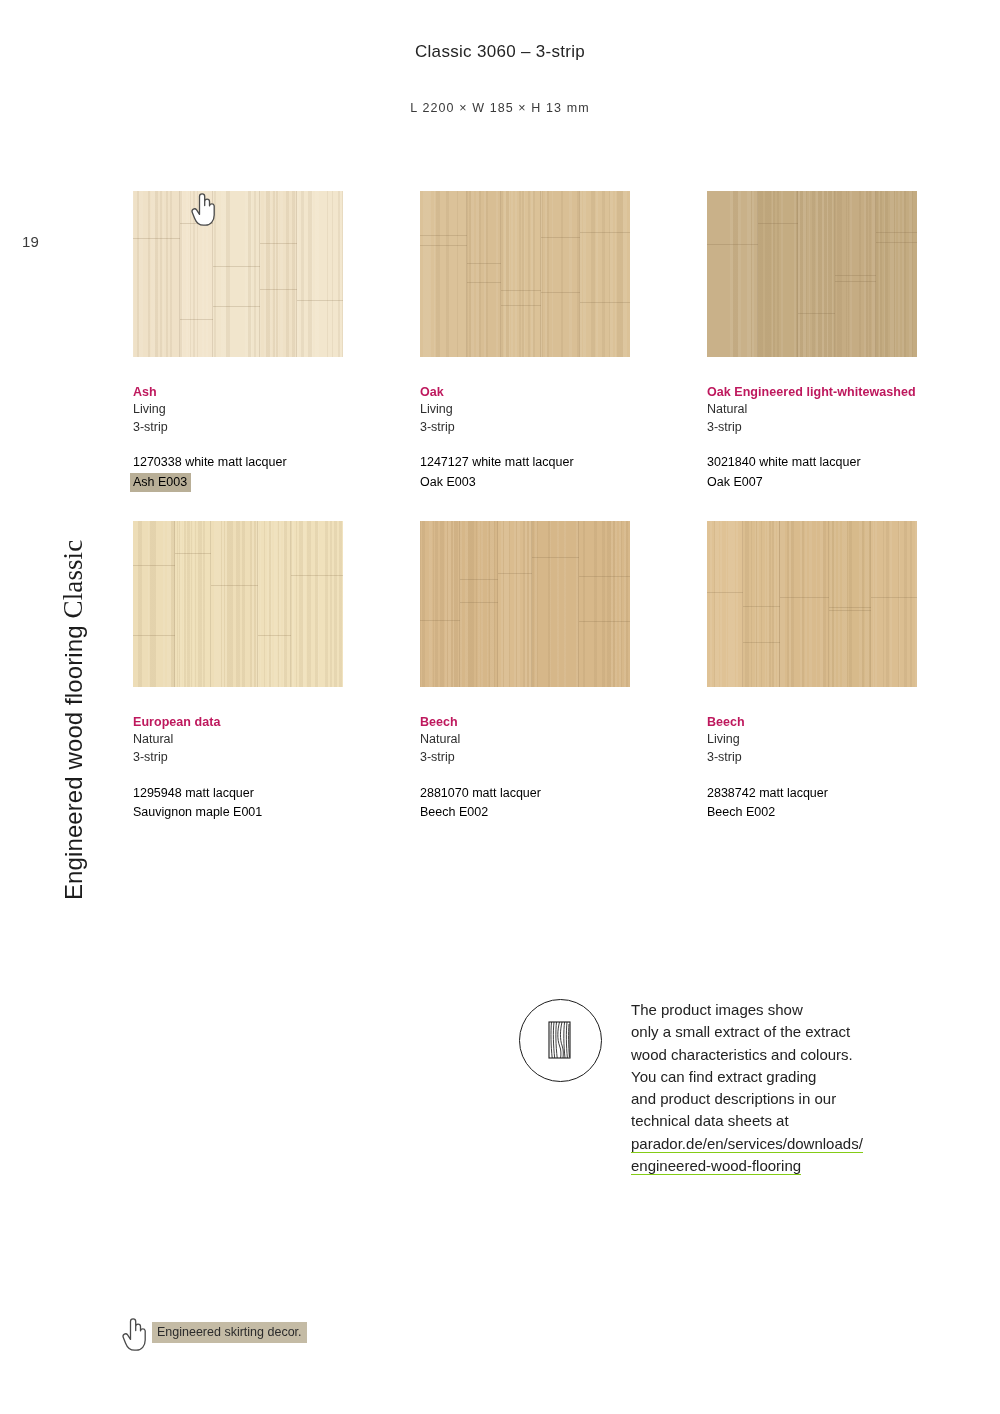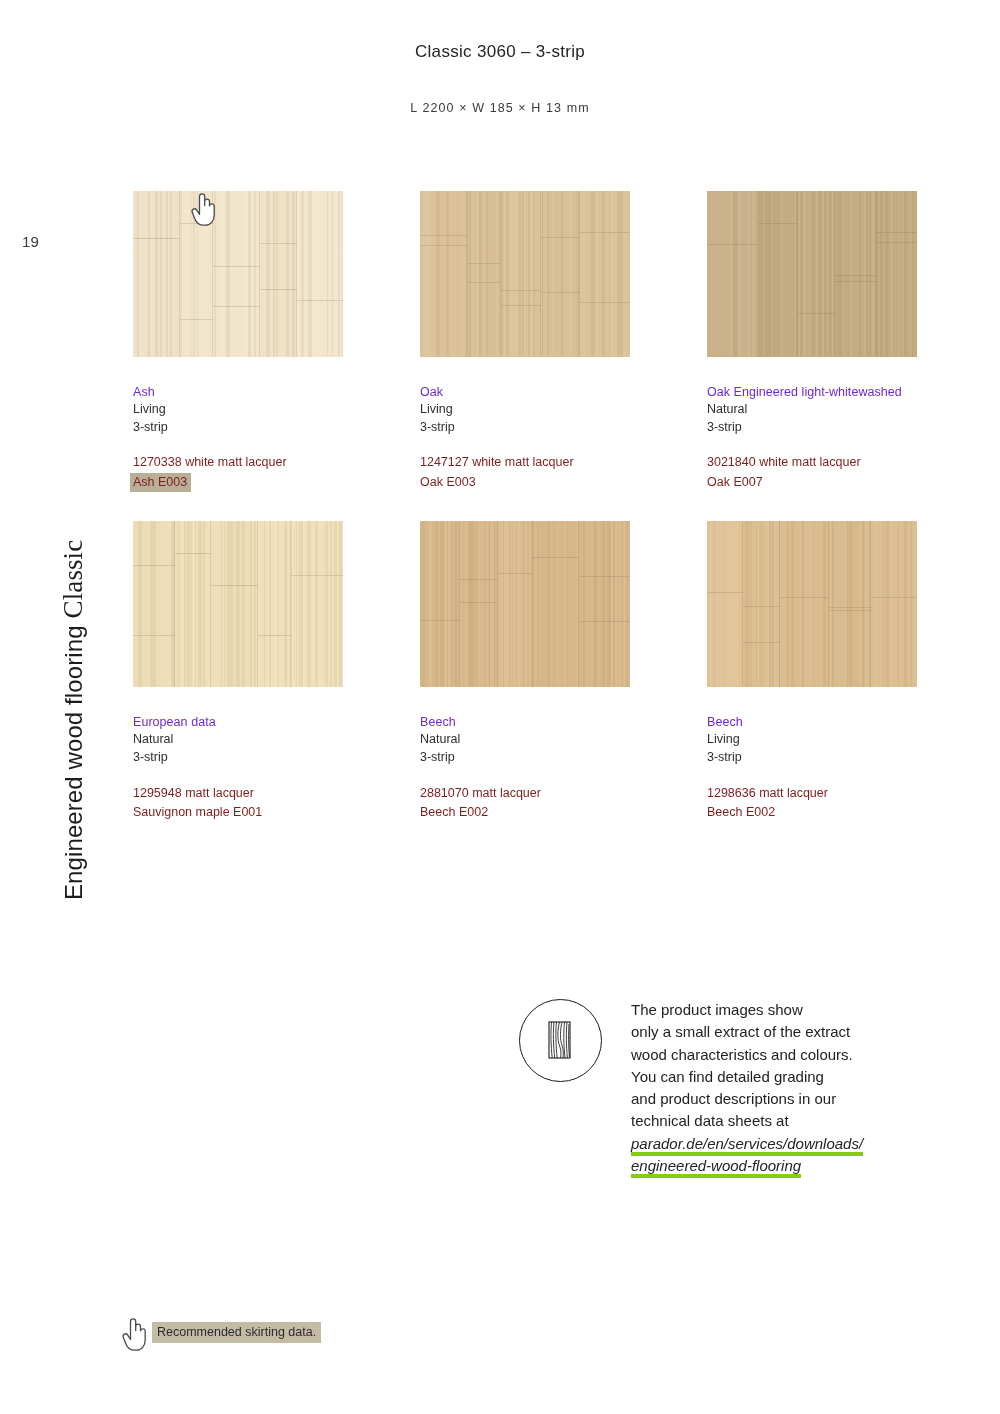--- a/index.html
+++ b/index.html
@@ -104,34 +104,34 @@
   .swatch .vseam {
     position: absolute;
     top: 0; bottom: 0;
     width: 1px;
     background: rgba(120,95,60,.16);
   }
 
   .info { padding-top: 26px; }
   .p-name {
     font-size: 12.5px;
-    font-weight: normal;
-    color: #6d28d9;
+    font-weight: bold;
+    color: #be185d;
     letter-spacing: 0.05px;
     line-height: 18px;
   }
   .p-grade, .p-strip {
     font-size: 12.5px;
     color: #2e2e2e;
     line-height: 17.6px;
   }
   .p-spacer { height: 16px; }
   .p-code, .p-decor {
     font-size: 12.5px;
-    color: #7f1d1d;
+    color: #000000;
     line-height: 17.6px;
     position: relative;
     display: inline-block;
   }
   .p-decor.highlight {
     background: #b9af97;
     padding: 1px 4px 1px 3px;
     margin-left: -3px;
   }
   .cursor-hand {
@@ -160,22 +160,21 @@
   }
   .note-text {
     margin-left: 29px;
     font-size: 15px;
     line-height: 22.3px;
     color: #222;
     max-width: 270px;
   }
   .note-link {
     display: inline;
-    border-bottom: 4px solid #84cc16;
-    font-style: italic;
+    border-bottom: 1px solid #84cc16;
   }
 
   
   .legend {
     position: absolute;
     left: 120px;
     top: 1314px;
     height: 36px;
     display: flex;
     align-items: center;
@@ -454,21 +453,21 @@
               <div class="grainlayer" style="background: linear-gradient(90deg, rgba(0, 0, 0, 0) 0%, rgba(0, 0, 0, 0) 3.8%, rgba(255, 255, 255, 0.13) 3.8%, rgba(255, 255, 255, 0.13) 6%, rgba(0, 0, 0, 0) 6%, rgba(0, 0, 0, 0) 9.1%, rgba(255, 255, 255, 0.13) 9.1%, rgba(255, 255, 255, 0.13) 12.7%, rgba(0, 0, 0, 0) 12.7%, rgba(0, 0, 0, 0) 15.9%, rgba(0, 0, 0, 0) 15.9%, rgba(0, 0, 0, 0) 21.3%, rgba(0, 0, 0, 0) 21.3%, rgba(0, 0, 0, 0) 25.4%, rgba(120, 92, 52, 0.16) 25.4%, rgba(120, 92, 52, 0.16) 28%, rgba(0, 0, 0, 0) 28%, rgba(0, 0, 0, 0) 32.6%, rgba(120, 92, 52, 0.16) 32.6%, rgba(120, 92, 52, 0.16) 38.5%, rgba(0, 0, 0, 0) 38.5%, rgba(0, 0, 0, 0) 40.3%, rgba(255, 255, 255, 0.13) 40.3%, rgba(255, 255, 255, 0.13) 46.2%, rgba(0, 0, 0, 0) 46.2%, rgba(0, 0, 0, 0) 51.9%, rgba(0, 0, 0, 0) 51.9%, rgba(0, 0, 0, 0) 54.7%, rgba(0, 0, 0, 0) 54.7%, rgba(0, 0, 0, 0) 57%, rgba(0, 0, 0, 0) 57%, rgba(0, 0, 0, 0) 58.7%, rgba(120, 92, 52, 0.16) 58.7%, rgba(120, 92, 52, 0.16) 61.2%, rgba(255, 255, 255, 0.13) 61.2%, rgba(255, 255, 255, 0.13) 63.4%, rgba(0, 0, 0, 0) 63.4%, rgba(0, 0, 0, 0) 67.4%, rgba(0, 0, 0, 0) 67.4%, rgba(0, 0, 0, 0) 69.3%, rgba(0, 0, 0, 0) 69.3%, rgba(0, 0, 0, 0) 72.7%, rgba(120, 92, 52, 0.16) 72.7%, rgba(120, 92, 52, 0.16) 78.1%, rgba(0, 0, 0, 0) 78.1%, rgba(0, 0, 0, 0) 84%, rgba(120, 92, 52, 0.16) 84%, rgba(120, 92, 52, 0.16) 87.7%, rgba(120, 92, 52, 0.16) 87.7%, rgba(120, 92, 52, 0.16) 89.9%, rgba(0, 0, 0, 0) 89.9%, rgba(0, 0, 0, 0) 92.2%, rgba(0, 0, 0, 0) 92.2%, rgba(0, 0, 0, 0) 95.6%, rgba(255, 255, 255, 0.13) 95.6%, rgba(255, 255, 255, 0.13) 100%);"></div>
               <div class="seam" style="top: 45.6417%;"></div>
             </div>
           </div>
         </div>
       <div class="info">
         <div class="p-name">Beech</div>
         <div class="p-grade">Living</div>
         <div class="p-strip">3-strip</div>
         <div class="p-spacer"></div>
-        <div class="p-code">1298636 matt lacquer</div>
+        <div class="p-code">2838742 matt lacquer</div>
         <div><span class="p-decor">Beech E002</span></div>
       </div>
     </div>
 
   </div>
 </div>
 
 <div class="note">
   <div class="note-icon">
     <svg width="79" height="79" viewBox="0 0 79 79" style="position:absolute;left:0;top:0;">
@@ -482,28 +481,28 @@
         <path d="M44.6 22 C43.4 31 43.6 45 45 58"></path>
         <path d="M47 22 C46 32 46.2 46 47.4 58"></path>
         <path d="M49 24 C48.3 33 48.5 46 49.4 57"></path>
       </g>
     </svg>
   </div>
   <div class="note-text">
     <span>The product images show</span><br>
     <span>only a small extract of the extract</span><br>
     <span>wood characteristics and colours.</span><br>
-    <span>You can find detailed grading</span><br>
+    <span>You can find extract grading</span><br>
     <span>and product descriptions in our</span><br>
     <span>technical data sheets at</span><br>
     <span class="note-link">parador.de/en/services/downloads/</span><br>
     <span class="note-link">engineered-wood-flooring</span>
   </div>
 </div>
 
 <div class="legend">
   <span class="cursor-hand">
     <svg width="30" height="36" viewBox="0 0 30 36">
       <path d="M10.5 17.5 L10.5 5.5 A2.6 2.6 0 0 1 15.7 5.5 L15.7 14.5 L15.7 10.5 A2.4 2.4 0 0 1 20.5 10.5 L20.5 14.8 A2.4 2.4 0 0 1 25.2 14.8 L25.2 24 C25.2 30 21.5 34.2 16.5 34.2 L14.5 34.2 C10.2 34.2 7.2 31.4 5.6 27.2 L3.2 21.2 A2.5 2.5 0 0 1 7.6 18.9 L10.5 23.4 Z" fill="#ffffff" stroke="#4a4a4a" stroke-width="1.3" stroke-linejoin="round"></path>
     </svg>
   </span>
-  <span class="legend-label">Recommended skirting data.</span>
+  <span class="legend-label">Engineered skirting decor.</span>
 </div>
 
 </body></html>

